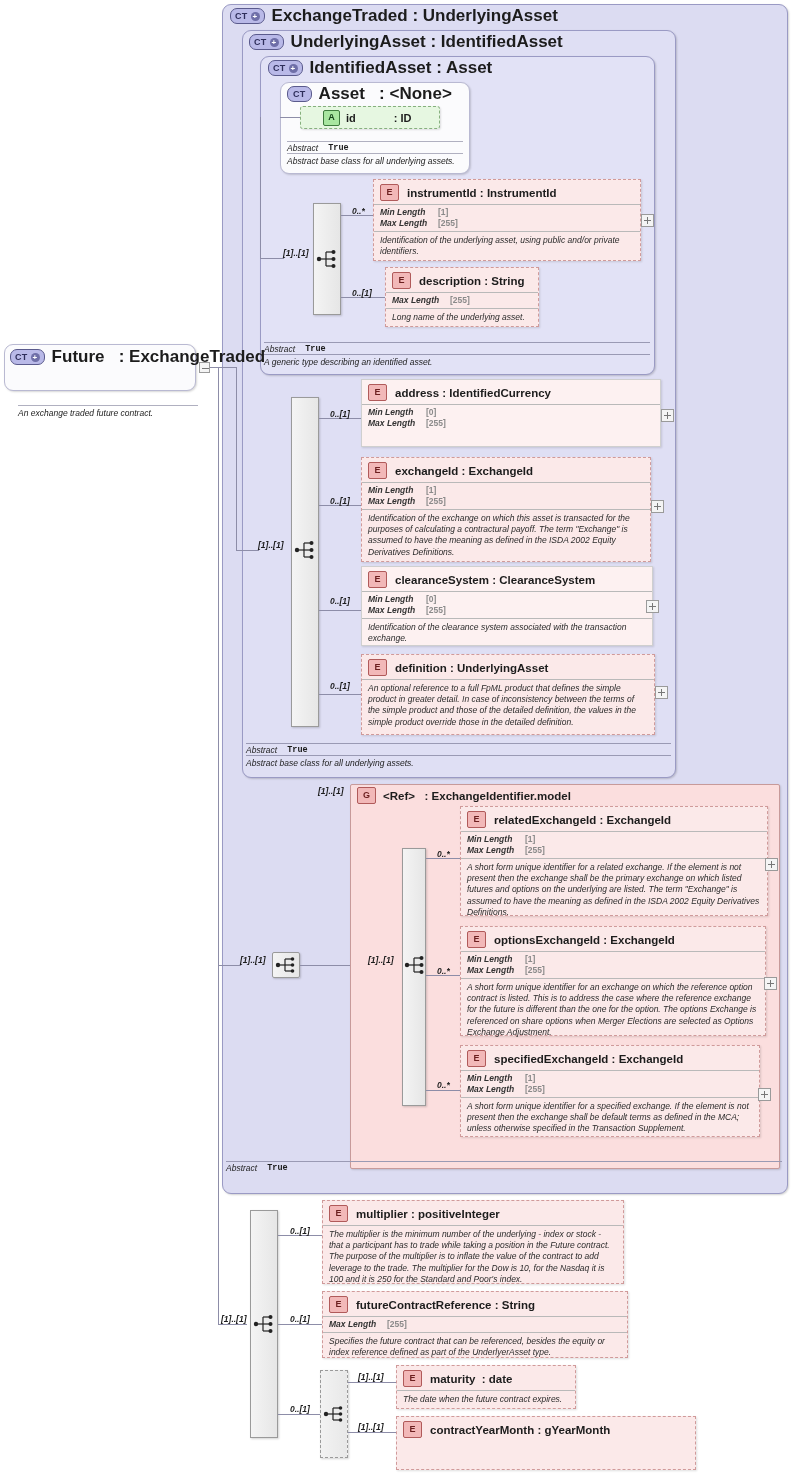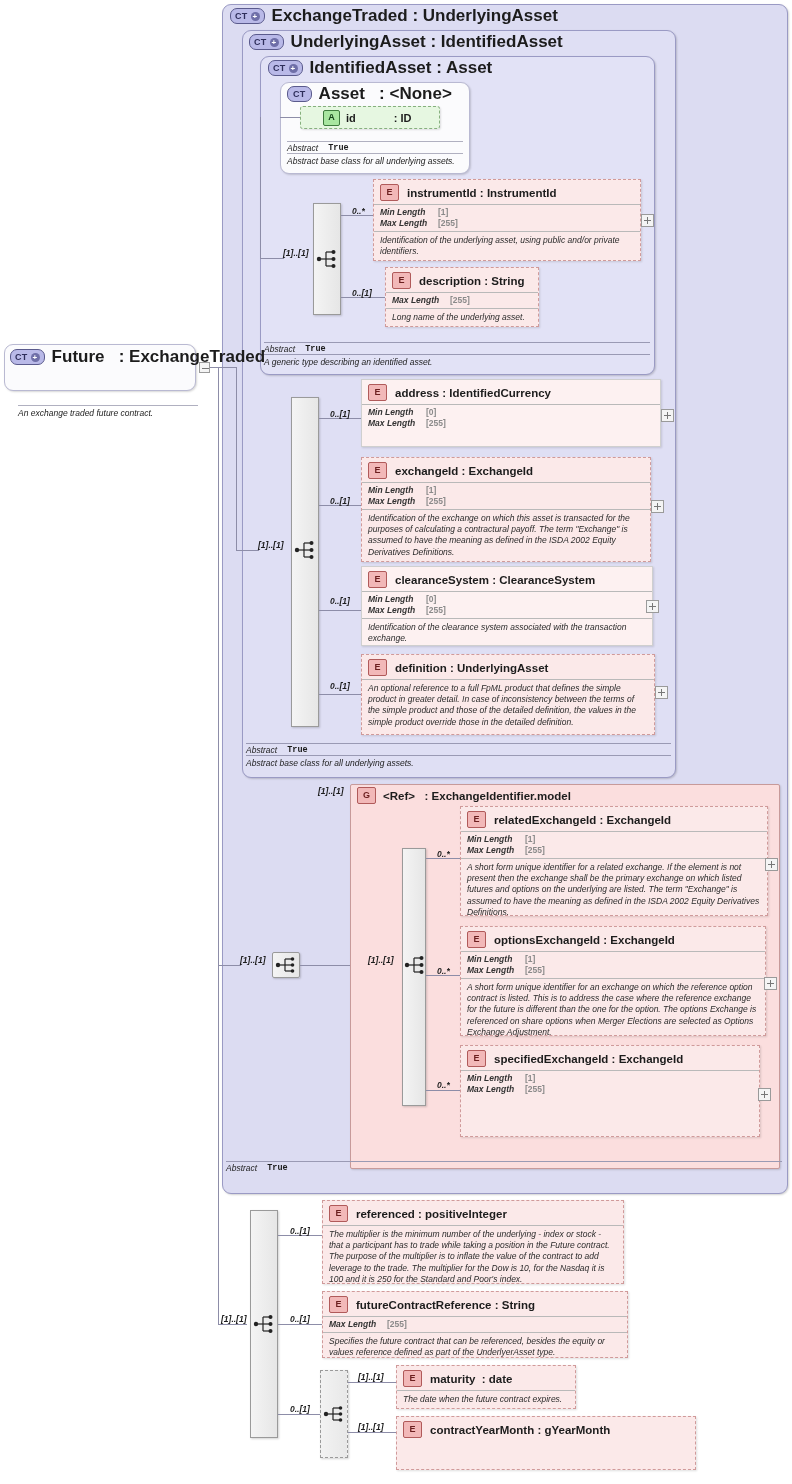--- a/index.html
+++ b/index.html
@@ -472,20 +472,21 @@
   <div class="facets">
     <div class="facet-row">
         <span class="facet-name">Min Length</span>
         <span class="facet-val">[1]</span>
       </div>
     <div class="facet-row">
         <span class="facet-name">Max Length</span>
         <span class="facet-val">[255]</span>
       </div>
   </div>
+  <div class="doc">A short form unique identifier for a specified exchange. If the element is not present then the exchange shall be default terms as defined in the MCA; unless otherwise specified in the Transaction Supplement.</div>
 </div>
 <div class="exp" style="left:758px;top:1088px;"></div>
 
 <div class="abs" style="left:226px;top:1161px;width:556px;">
   <div class="abs-line">
     <span class="abs-key">Abstract</span>
     <span class="abs-val">True</span>
   </div>
 </div>
 
@@ -526,21 +527,21 @@
   <circle cx="17.5" cy="10" r="2" fill="#222"></circle>
   <circle cx="17.5" cy="17" r="2" fill="#222"></circle>
 </svg>
 
 <div class="ln-h" style="left:278px;top:1235px;width:44px;"></div>
 <div class="occ" style="left:290px;top:1226px;">0..[1]</div>
 <div class="abs el-box" style="left:322px;top:1200px;width:302px;height:84px;">
   <div class="el-head">
     <span class="badge-e">E</span>
     <span class="el-title">
-      <span>referenced</span>
+      <span>multiplier</span>
       <span>:</span>
       <span>positiveInteger</span>
     </span>
   </div>
   <div class="doc">The multiplier is the minimum number of the underlying - index or stock - that a participant has to trade while taking a position in the Future contract. The purpose of the multiplier is to inflate the value of the contract to add leverage to the trade. The multiplier for the Dow is 10, for the Nasdaq it is 100 and it is 250 for the Standard and Poor's index.</div>
 </div>
 
 <div class="ln-h" style="left:278px;top:1324px;width:44px;"></div>
 <div class="occ" style="left:290px;top:1314px;">0..[1]</div>
 <div class="abs el-box" style="left:322px;top:1291px;width:306px;height:67px;">
@@ -551,21 +552,21 @@
       <span>:</span>
       <span>String</span>
     </span>
   </div>
   <div class="facets">
     <div class="facet-row">
         <span class="facet-name">Max Length</span>
         <span class="facet-val">[255]</span>
       </div>
   </div>
-  <div class="doc">Specifies the future contract that can be referenced, besides the equity or values reference defined as part of the UnderlyerAsset type.</div>
+  <div class="doc">Specifies the future contract that can be referenced, besides the equity or index reference defined as part of the UnderlyerAsset type.</div>
 </div>
 
 <div class="ln-h" style="left:278px;top:1414px;width:42px;"></div>
 <div class="occ" style="left:290px;top:1404px;">0..[1]</div>
 <div class="abs seq dashed" style="left:320px;top:1370px;width:28px;height:88px;"></div>
 <svg class="seq-ico" width="22" height="20" style="left:323px;top:1404px;" viewBox="0 0 22 20">
   <circle cx="3" cy="10" r="2.2" fill="#222"></circle>
   <line x1="5" y1="10" x2="10" y2="10" stroke="#222" stroke-width="1.2"></line>
   <line x1="10" y1="4" x2="10" y2="16" stroke="#222" stroke-width="1.2"></line>
   <line x1="10" y1="4" x2="16" y2="4" stroke="#222" stroke-width="1.2"></line>

